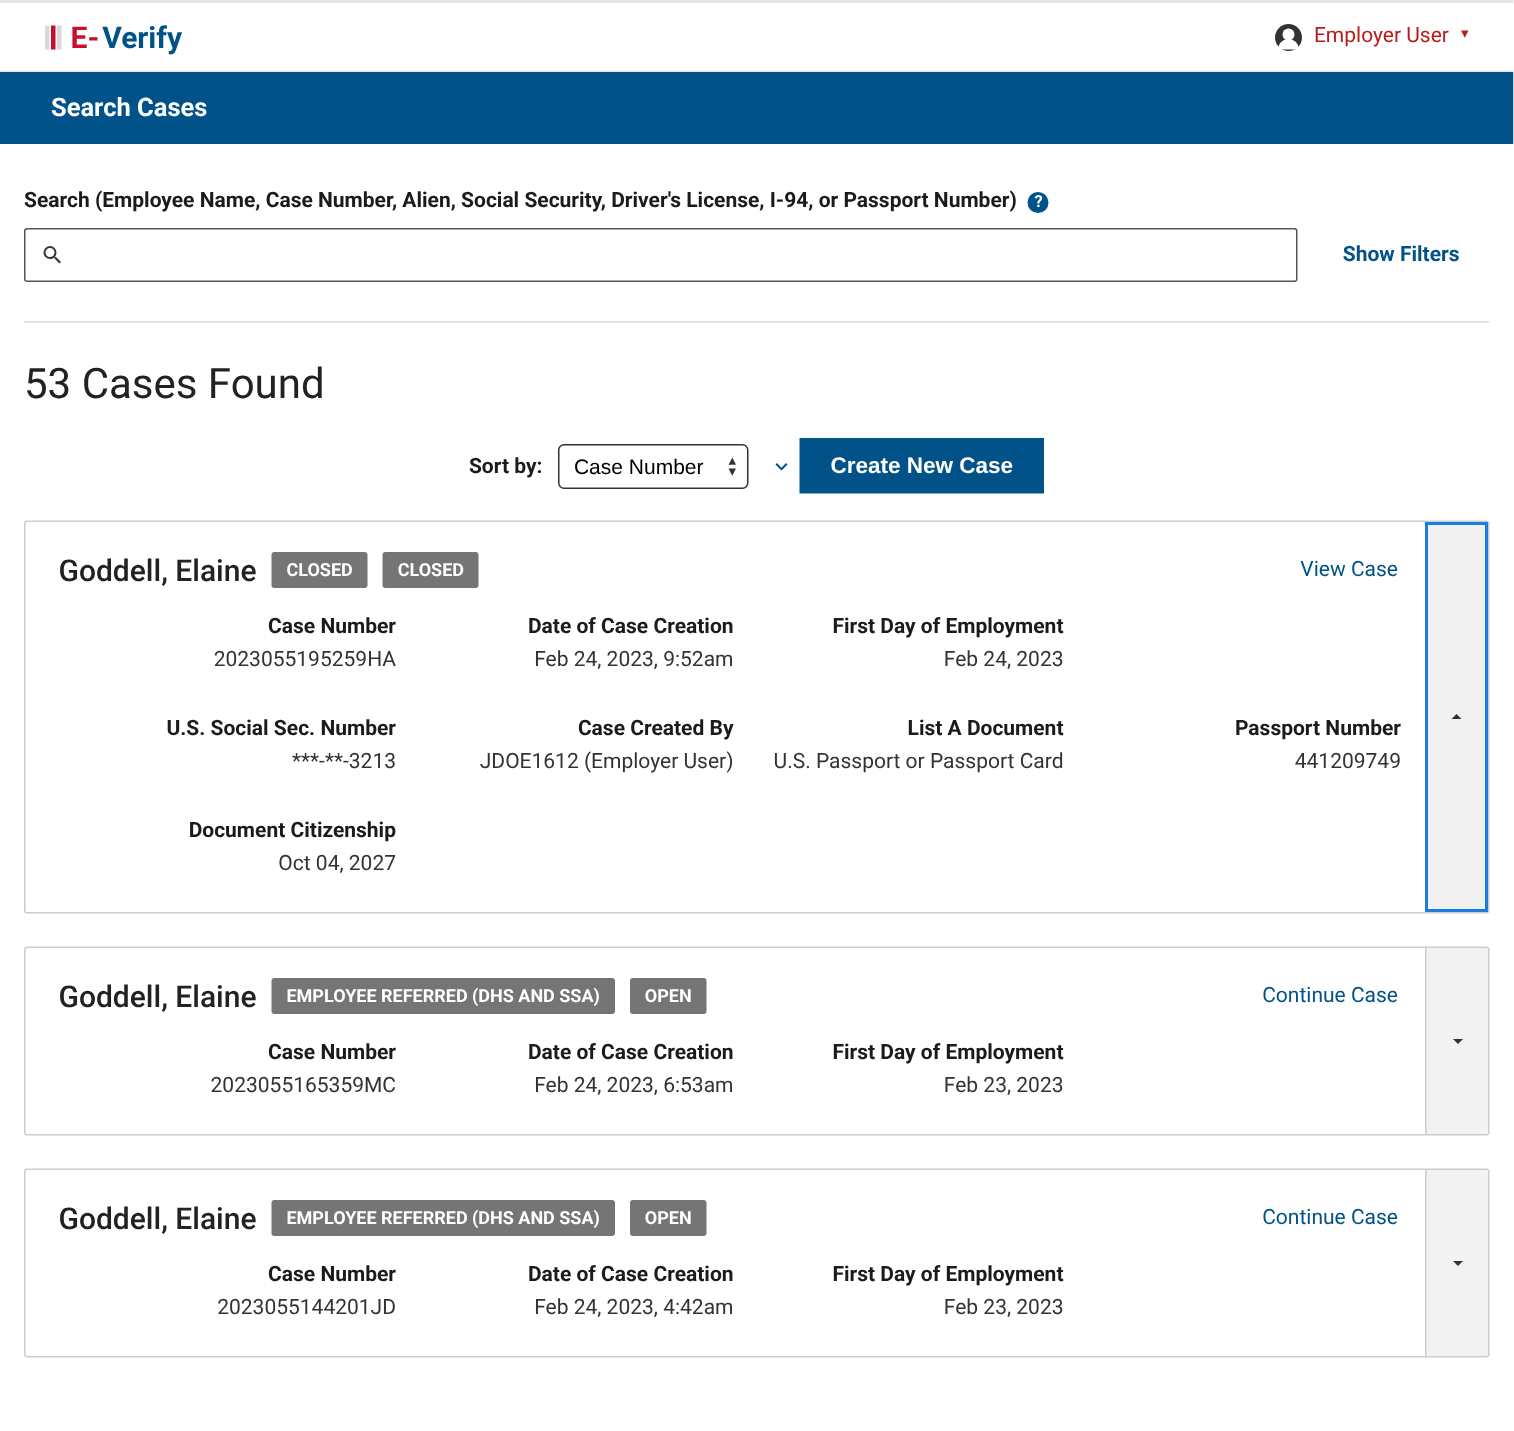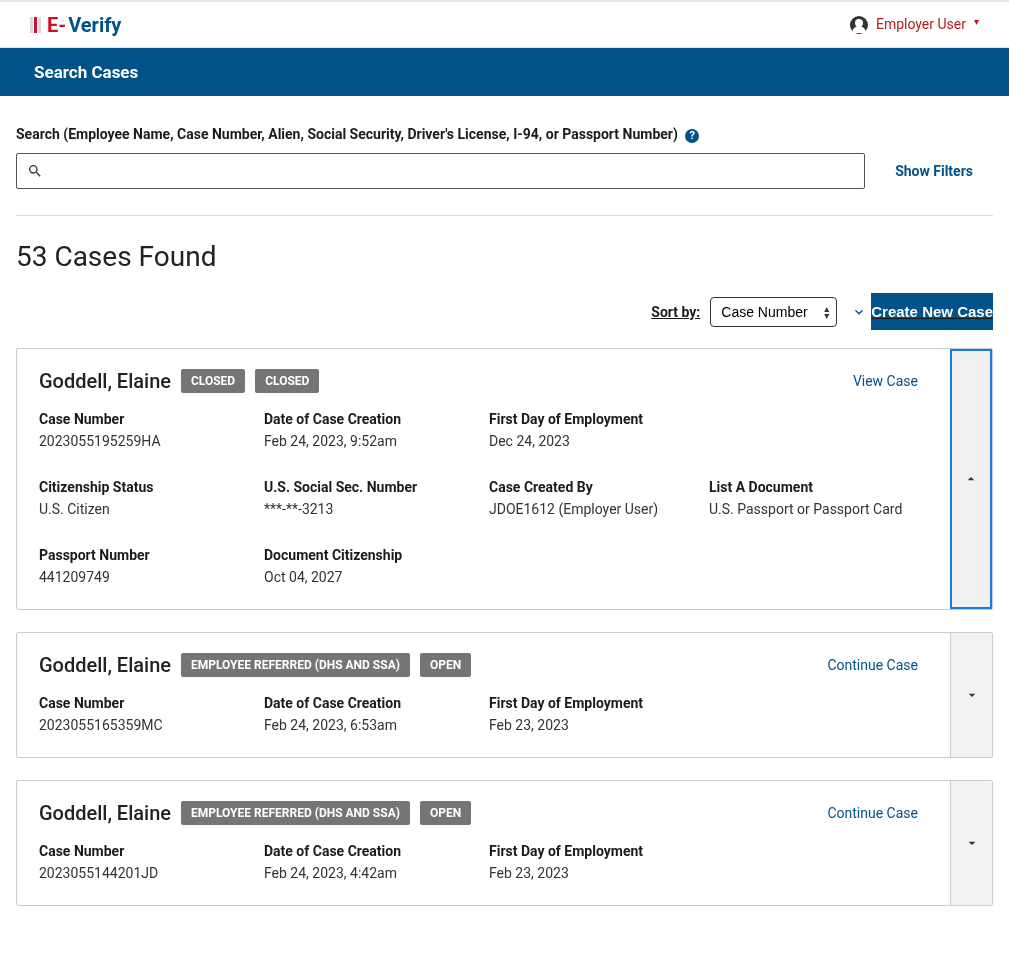--- a/index.html
+++ b/index.html
@@ -75,43 +75,43 @@
     border:1px solid #555; border-radius:2px;
     height:36px; padding:0 10px;
   }
   .search-box svg { width:16px; height:16px; fill:#333; }
   .search-box input {
     border:none; outline:none; flex:1; font-size:14px; padding:4px 8px;
   }
   .show-filters { color:#005288; font-weight:700; font-size:14px; cursor:pointer; margin-right:20px; }
   hr.sep { border:none; border-top:1px solid #ddd; margin:0 0 24px 0; }
   .results-count { font-size:28px; color:#222; margin-bottom:20px; font-weight:400;}
-  .toolbar { display:flex; align-items:center; justify-content:flex-end; margin-bottom:18px;text-decoration:underline;}
+  .toolbar { display:flex; align-items:center; justify-content:center; margin-bottom:18px;}
   .sort-wrap { display:flex; align-items:center; gap:10px; }
   .sort-label { font-size:14px; font-weight:700; }
   .sort-select {
     border:1px solid #333; border-radius:4px;
     padding:6px 28px 6px 10px; font-size:14px;
     appearance:none; background:#fff;
     position:relative;
   }
   .sort-select-wrap { position:relative; display:inline-block;}
   .sort-select-wrap .stepper { position:absolute; right:8px; top:50%; transform:translateY(-50%); font-size:10px; color:#333; pointer-events:none; line-height:7px;}
   .sort-dir { color:#005288; font-size:16px; cursor:pointer; padding:4px;}
   .btn-primary {
     background:#005288; color:#fff; border:none;
-    padding:10px 0; font-size:15px; font-weight:700; cursor:pointer;
+    padding:10px 21px; font-size:15px; font-weight:700; cursor:pointer;
   }
   
   .card {
     border:1px solid #ccc; border-radius:2px;
     margin-bottom:22px; position:relative;
     display:flex;
   }
-  .card-body { flex:1; padding:20px 30px 24px 22px;}
+  .card-body { flex:1; padding:20px 16px 24px 22px;text-align:right;}
   .card-toggle {
     width:42px; border-left:1px solid #ccc;
     background:#f2f2f2;
     display:flex; align-items:center; justify-content:center;
     cursor:pointer;
   }
   .card-toggle.selected { border:2px solid #1a7be0; background:#f0f0f0;}
   .card-header { display:flex; align-items:center; justify-content:space-between; margin-bottom:18px;}
   .card-header-left { display:flex; align-items:center; gap:10px; flex-wrap:wrap;}
   .case-name { font-size:20px; font-weight:500; color:#222;}
@@ -203,27 +203,23 @@
         <div>
           <div class="field-label">Case Number</div>
           <div class="field-value">2023055195259HA</div>
         </div>
         <div>
           <div class="field-label">Date of Case Creation</div>
           <div class="field-value">Feb 24, 2023, 9:52am</div>
         </div>
         <div>
           <div class="field-label">First Day of Employment</div>
-          <div class="field-value">Dec 24, 2023</div>
+          <div class="field-value">Feb 24, 2023</div>
         </div>
         <div></div>
-        <div>
-          <div class="field-label">Citizenship Status</div>
-          <div class="field-value">U.S. Citizen</div>
-        </div>
         <div>
           <div class="field-label">U.S. Social Sec. Number</div>
           <div class="field-value">***-**-3213</div>
         </div>
         <div>
           <div class="field-label">Case Created By</div>
           <div class="field-value">JDOE1612 (Employer User)</div>
         </div>
         <div>
           <div class="field-label">List A Document</div>

